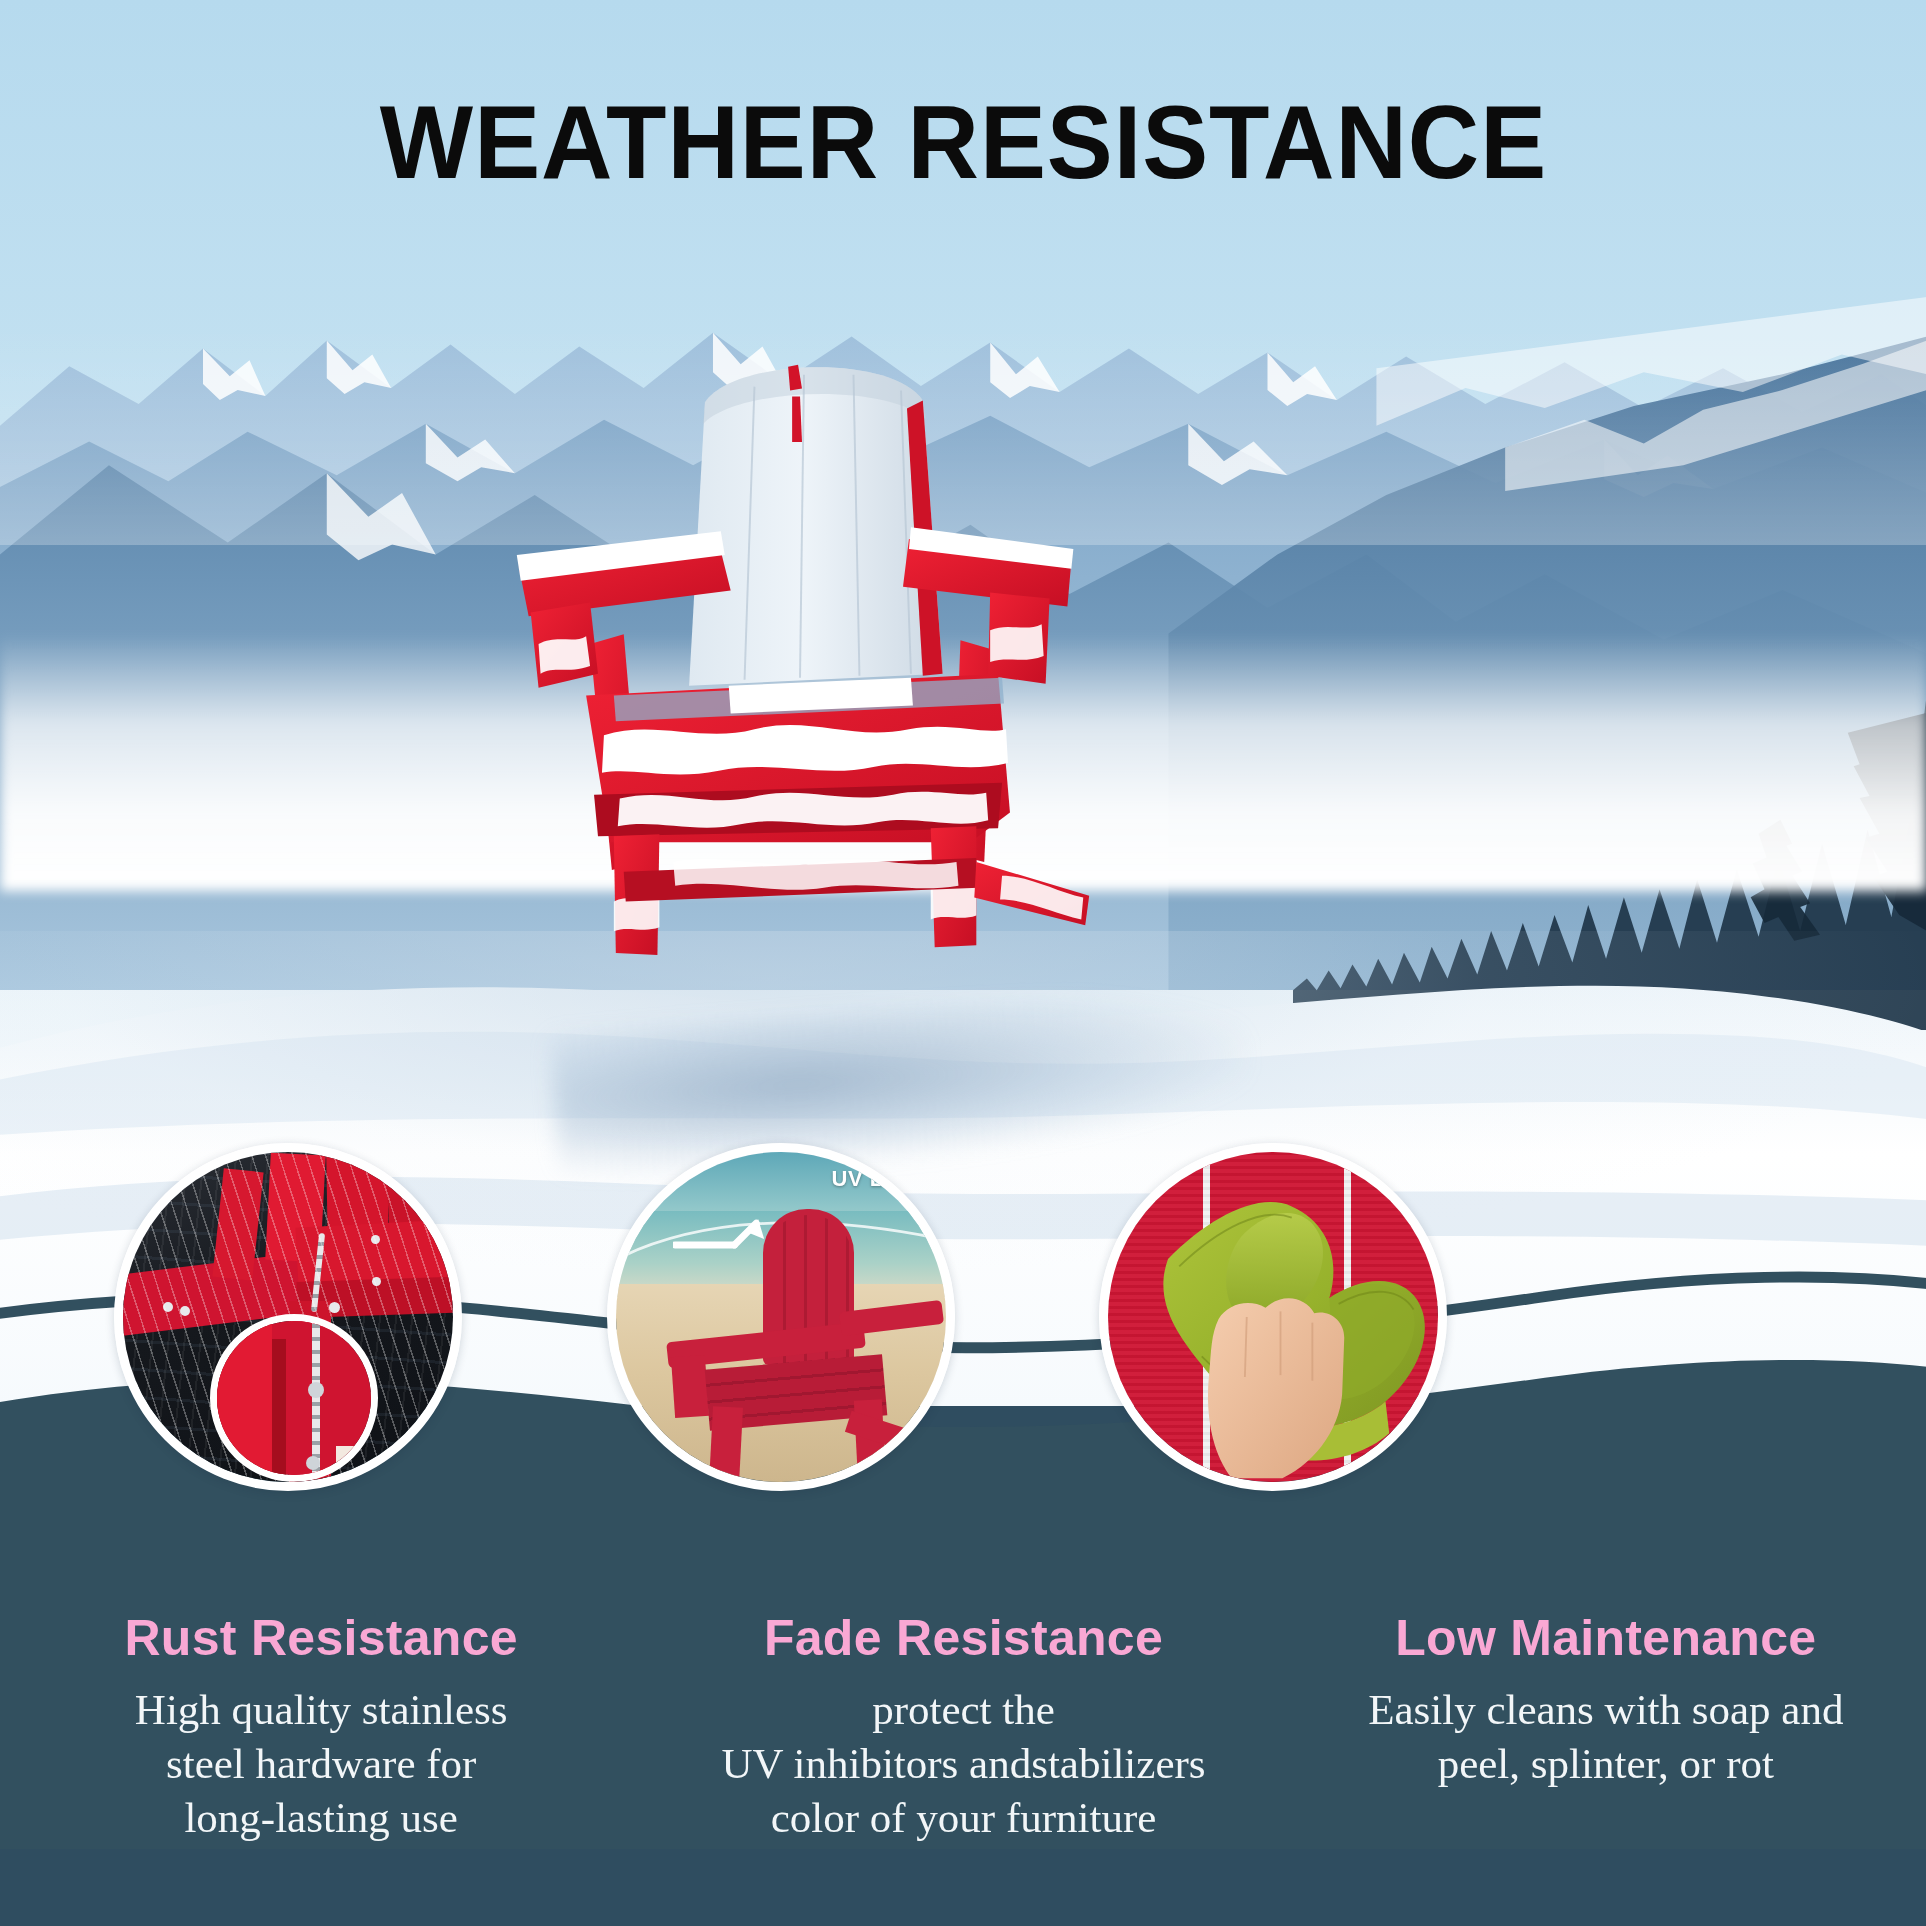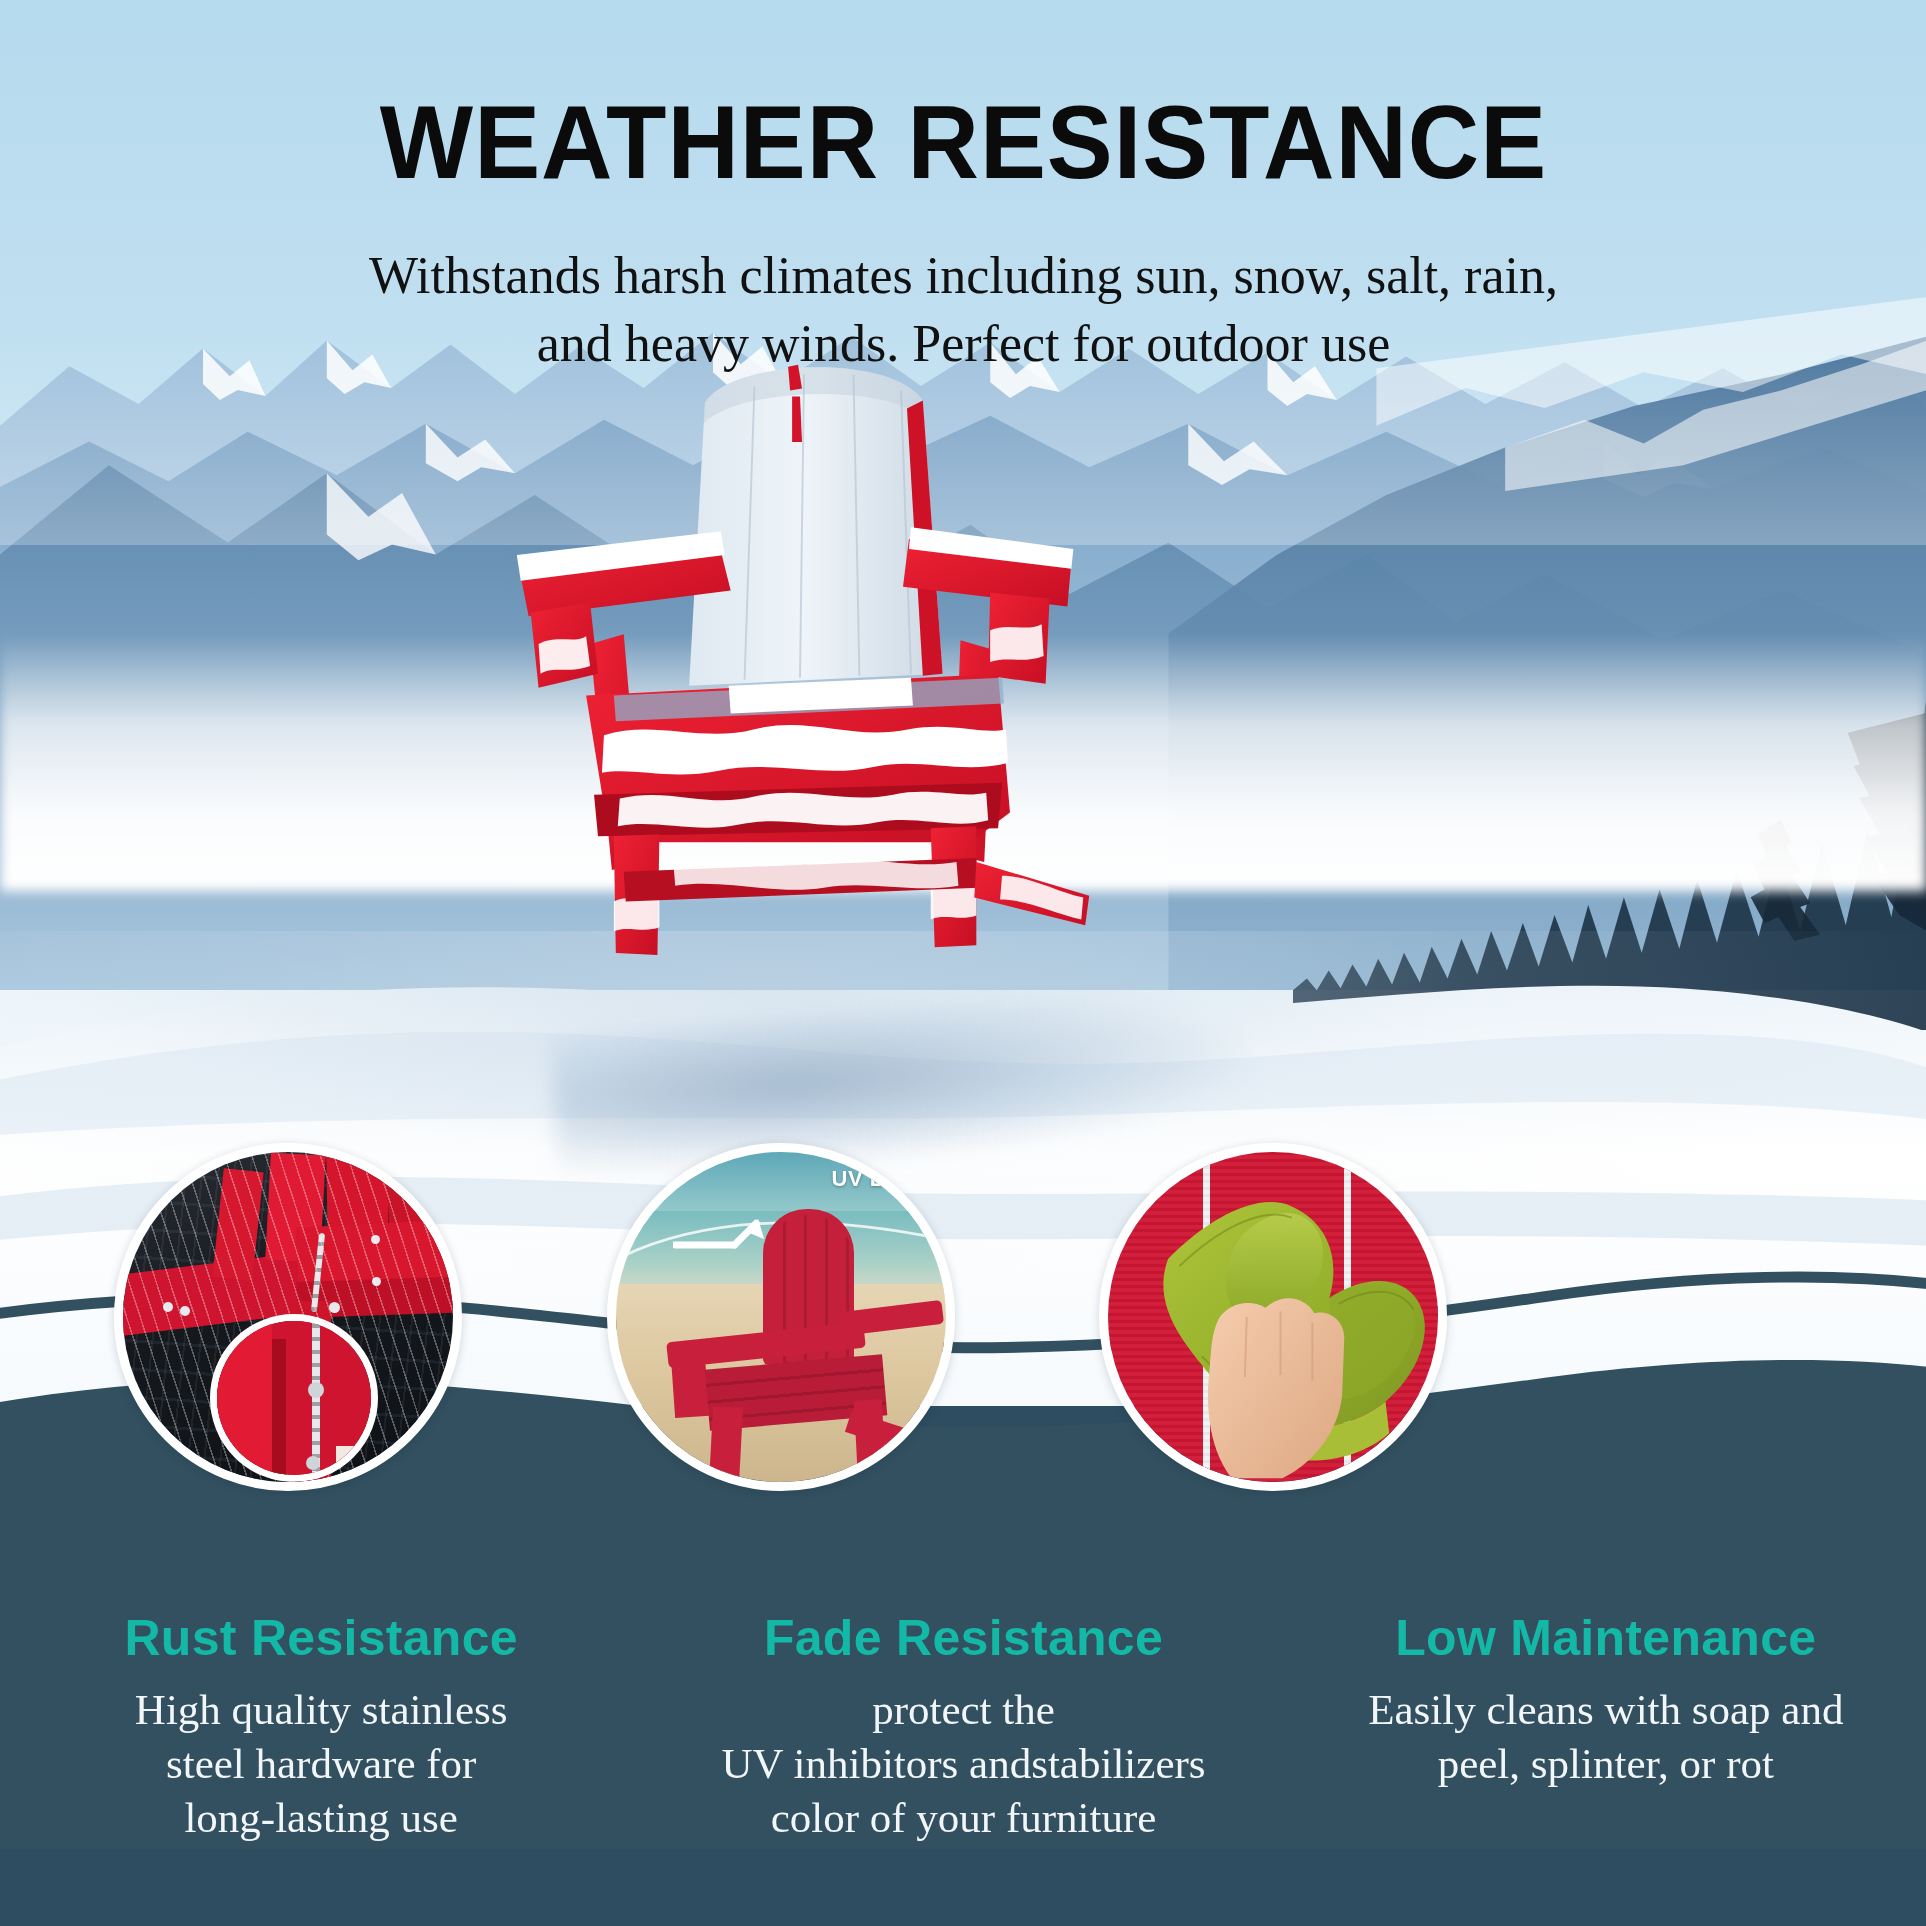--- a/index.html
+++ b/index.html
@@ -89,21 +89,21 @@
 
   
   .m-red{ position:absolute; inset:0; background:#cf1634; }
   .m-gap{ position:absolute; width:7px; top:0; bottom:0; background:#f1f2f3; }
 
   
   .features{ position:absolute; left:0; top:1609px; width:1927px; z-index:35;
              display:flex; }
   .fcol{ flex:1; text-align:center; padding:0 24px; }
   .fhead{ font-family:"Liberation Sans", sans-serif; font-weight:bold; font-size:50px;
-          color:#14b8a6; letter-spacing:0.3px; }
+          color:#f9a8d4; letter-spacing:0.3px; }
   .fbody{ font-family:"Liberation Serif", serif; font-size:43px; color:#f2f6f8;
           line-height:1.26; padding-top:16px; }
 </style>
 </head>
 <body>
 
 <div id="stage">
 
   <div class="scene">
 
@@ -264,24 +264,20 @@
       <path fill="#ffffff" opacity=".85" d="M180,520 C230,510 280,530 330,520 C376,512 420,528 466,520 L468,544
         C420,552 378,538 332,546 C282,554 232,536 182,544 Z"></path>
 
       <path fill="url(#redg)" d="M486,520 L600,554 L596,584 L484,556 Z"></path>
       <path fill="#ffffff" opacity=".9" d="M512,534 C540,534 566,550 594,556 L592,578 C564,572 538,558 510,558 Z"></path>
     </svg>
   </div>
 
   <div class="header">
     <div class="title">WEATHER RESISTANCE</div>
-    <div class="subtitle">
-      <div>Withstands harsh climates including sun, snow, salt, rain,</div>
-      <div>and heavy winds. Perfect for outdoor use</div>
-    </div>
   </div>
 
   <div class="wavewrap">
     <svg class="darkpanel" viewBox="0 0 1946 766" preserveAspectRatio="none">
 
       <path fill="none" stroke="#32505f" stroke-width="11" d="M-10,148 C300,106 520,150 760,172 C1040,198 1300,168 1560,130 C1720,106 1860,106 1956,118"></path>
 
       <path fill="#32505f" d="M-10,238 C300,186 520,230 760,252 C1040,278 1300,248 1560,212 C1720,190 1860,190 1956,202
                L1956,780 L-10,780 Z"></path>
     </svg>

